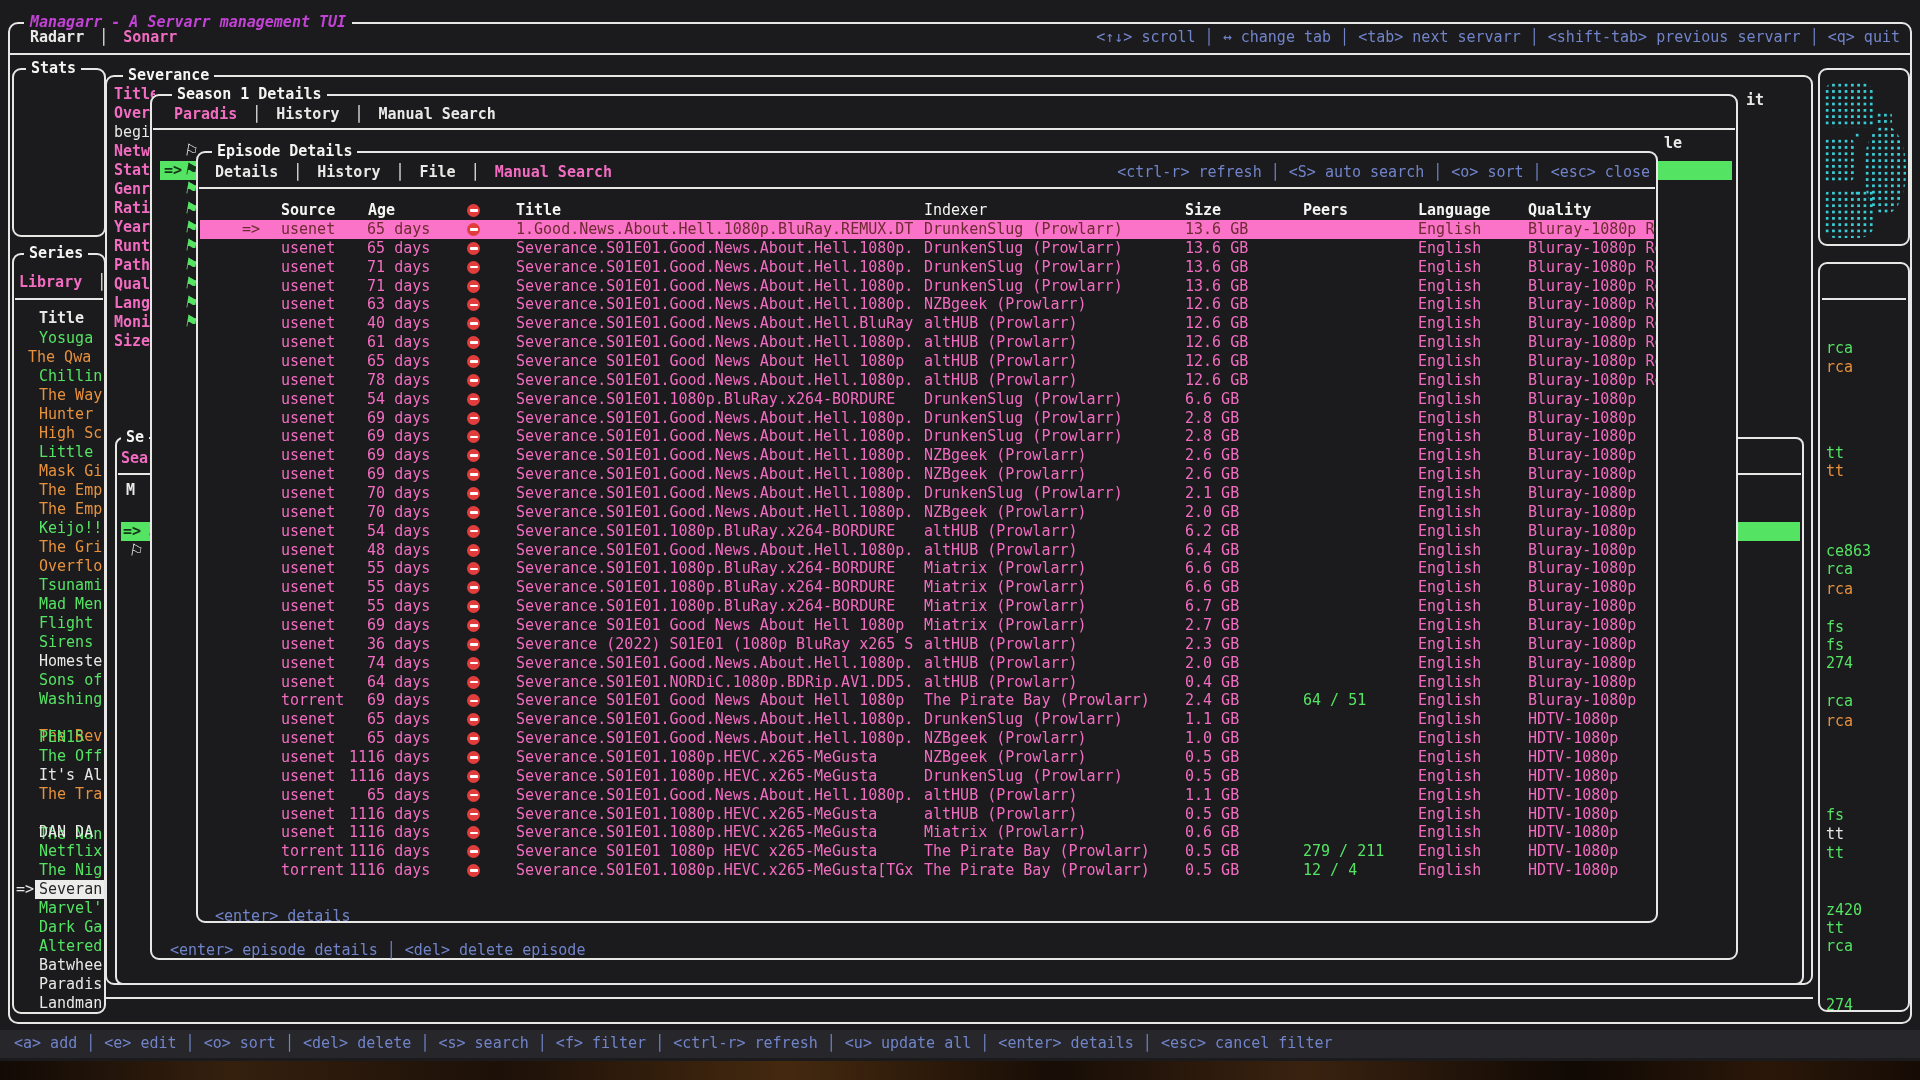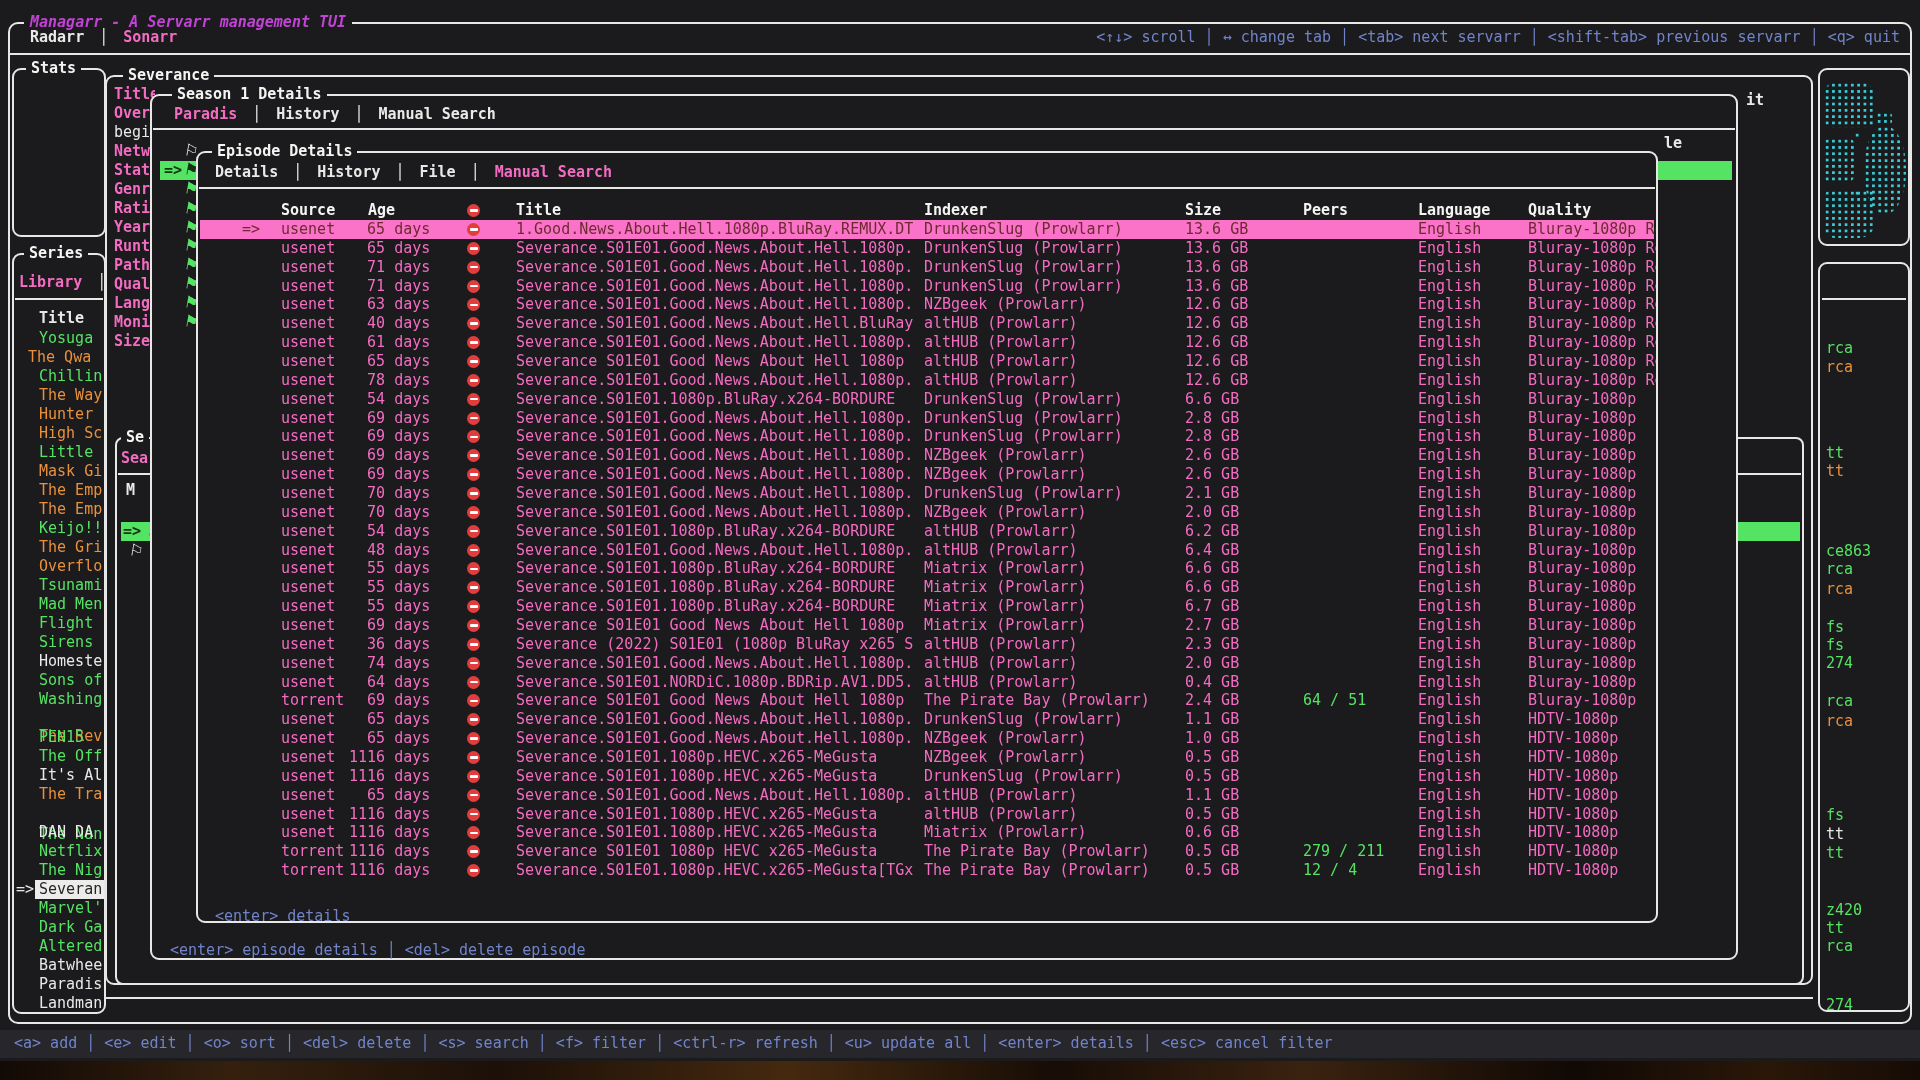--- a/index.html
+++ b/index.html
@@ -204,26 +204,27 @@
     <span class="ptitle" style="left:14px">Episode Details</span>
     <div class="tabsrow" style="left:17px;top:10px">
       <span class="b white">Details</span>
       <span class="sep">│</span>
       <span class="b white">History</span>
       <span class="sep">│</span>
       <span class="b white">File</span>
       <span class="sep">│</span>
       <span class="b pink">Manual Search</span>
     </div>
+    <div class="t blue" style="right:6px;top:10px">&lt;ctrl-r&gt; refresh │ &lt;S&gt; auto search │ &lt;o&gt; sort │ &lt;esc&gt; close</div>
     <div class="hline" style="left:1px;top:34px;width:1456px"></div>
     <div id="thead" style="position:absolute;left:2px;top:48px;width:1454px;height:19px">
         <div style="position:absolute;left:81px;top:0;white-space:pre;font-weight:bold;color:var(--bright)">Source</div>
         <div style="position:absolute;left:168px;top:0;white-space:pre;font-weight:bold;color:var(--bright)">Age</div>
         <div style="position:absolute;left:316px;top:0;white-space:pre;font-weight:bold;color:var(--bright)">Title</div>
-        <div style="position:absolute;left:724px;top:0;white-space:pre;font-weight:bold;color:var(--bright)">Indexer</div>
+        <div style="position:absolute;left:724px;top:0;white-space:pre;font-weight:normal;color:var(--bright)">Indexer</div>
         <div style="position:absolute;left:985px;top:0;white-space:pre;font-weight:bold;color:var(--bright)">Size</div>
         <div style="position:absolute;left:1103px;top:0;white-space:pre;font-weight:bold;color:var(--bright)">Peers</div>
         <div style="position:absolute;left:1218px;top:0;white-space:pre;font-weight:bold;color:var(--bright)">Language</div>
         <div style="position:absolute;left:1328px;top:0;white-space:pre;font-weight:bold;color:var(--bright)">Quality</div>
         <div class="nosign" style="left:267px;top:3px"></div>
       </div>
     <div id="rows" style="position:absolute;left:0;top:0;width:1458px;height:772px">
         <div class="rowline" style="left:2px;top:67px;background:var(--selected-row-bg);">
           <div style="position:absolute;left:42px;top:0;white-space:pre;color:var(--selected-row-fg)">=&gt;</div>
           <div style="position:absolute;left:81px;top:0;white-space:pre;color:var(--selected-row-fg)">usenet</div>

